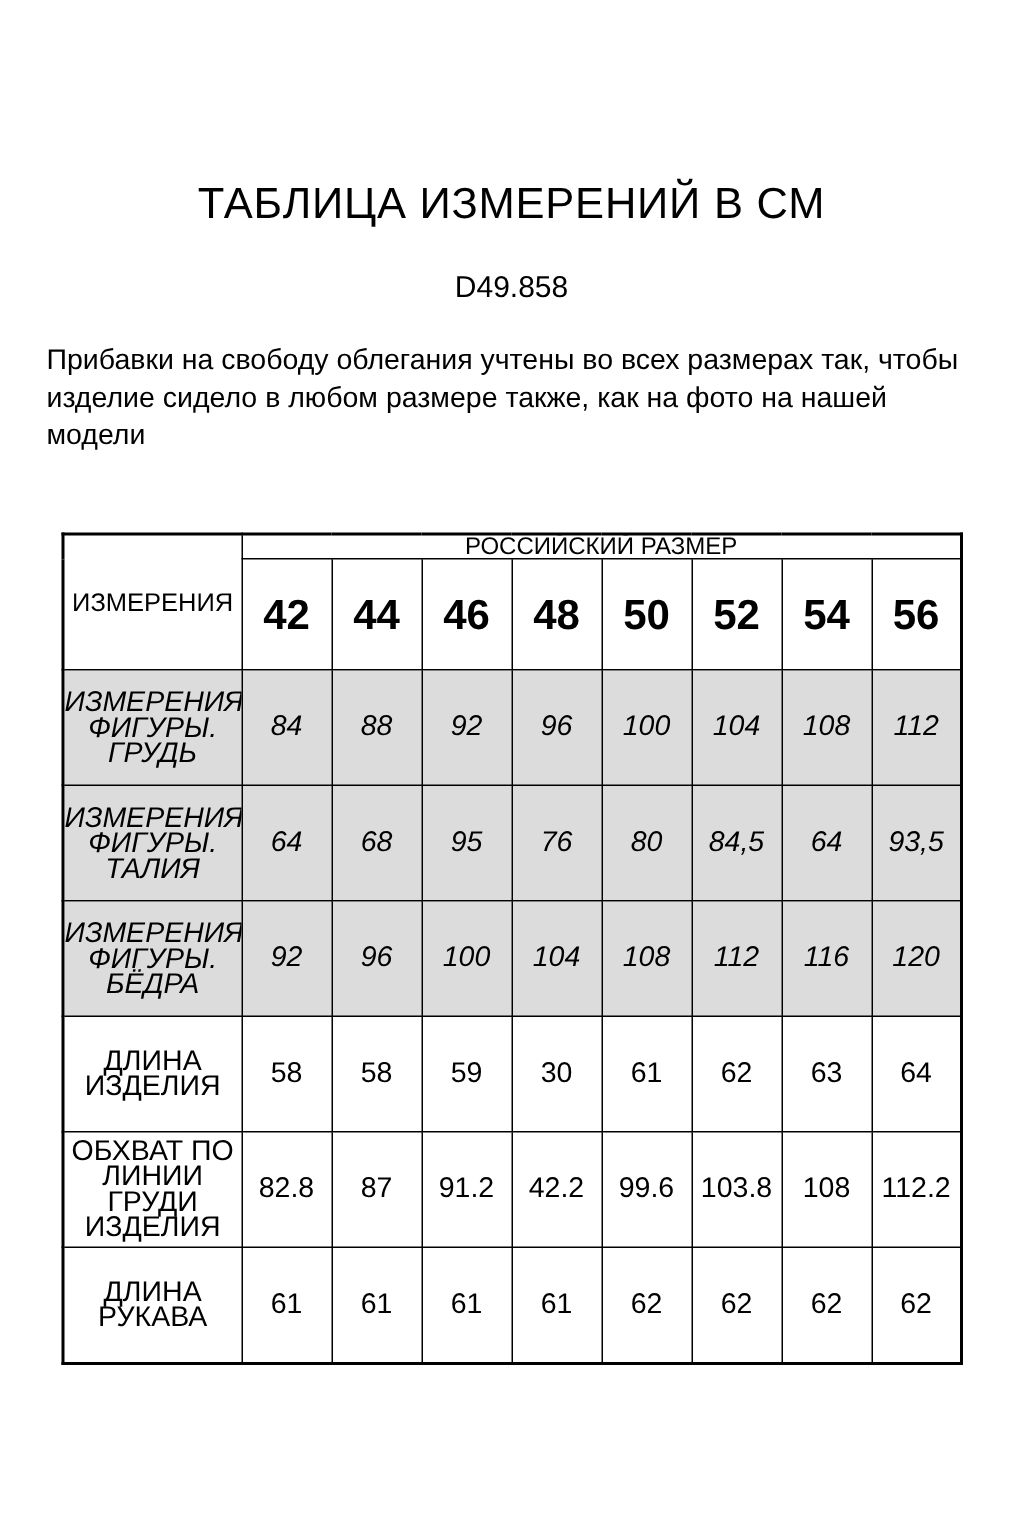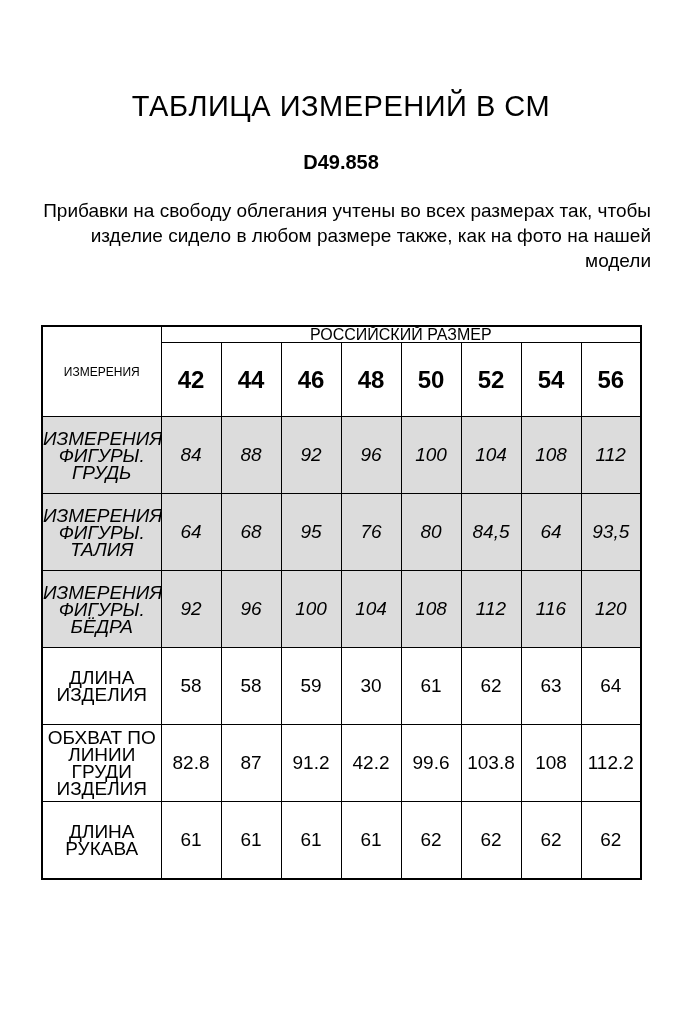--- a/index.html
+++ b/index.html
@@ -11,36 +11,35 @@
   }
   .page {
     position: relative;
     width: 682px;
     height: 1024px;
     background: var(--page-bg, #ffffff);
     overflow: hidden;
   }
   .title {
     margin: 0;
-    padding-top: 90px;
+    padding-top: 120px;
     text-align: center;
     font-size: 29px;
     font-weight: 400;
     letter-spacing: 0.5px;
   }
   .article {
     margin-top: 28px;
     text-align: center;
     font-size: 20px;
-    font-weight: bold;
   }
   .note {
     margin: 24px auto 0;
     width: 620px;
-    text-align: right;
+    text-align: left;
     font-size: 19px;
     line-height: 25px;
   }
   table.sizes {
     border-collapse: collapse;
     table-layout: fixed;
     width: 599px;
     margin: 52px 0 0 41px;
     border: 2px solid var(--border, #000000);
   }
@@ -52,25 +51,25 @@
     overflow: hidden;
   }
   col.c-label { width: 119px; }
   col.c-size  { width: 60px; }
   .group-cell {
     height: 15px;
     font-size: 16px;
     line-height: 14px;
   }
   .corner-cell {
-    font-size: 12px;
+    font-size: 17px;
   }
   tr.r-sizes td {
     height: 73px;
-    font-size: 24px;
+    font-size: 28px;
     font-weight: bold;
   }
   tr.r-data td {
     height: 76px;
     font-size: 19px;
   }
   td.label-cell {
     font-size: 13px;
     line-height: 17px;
     padding: 0 3px;

